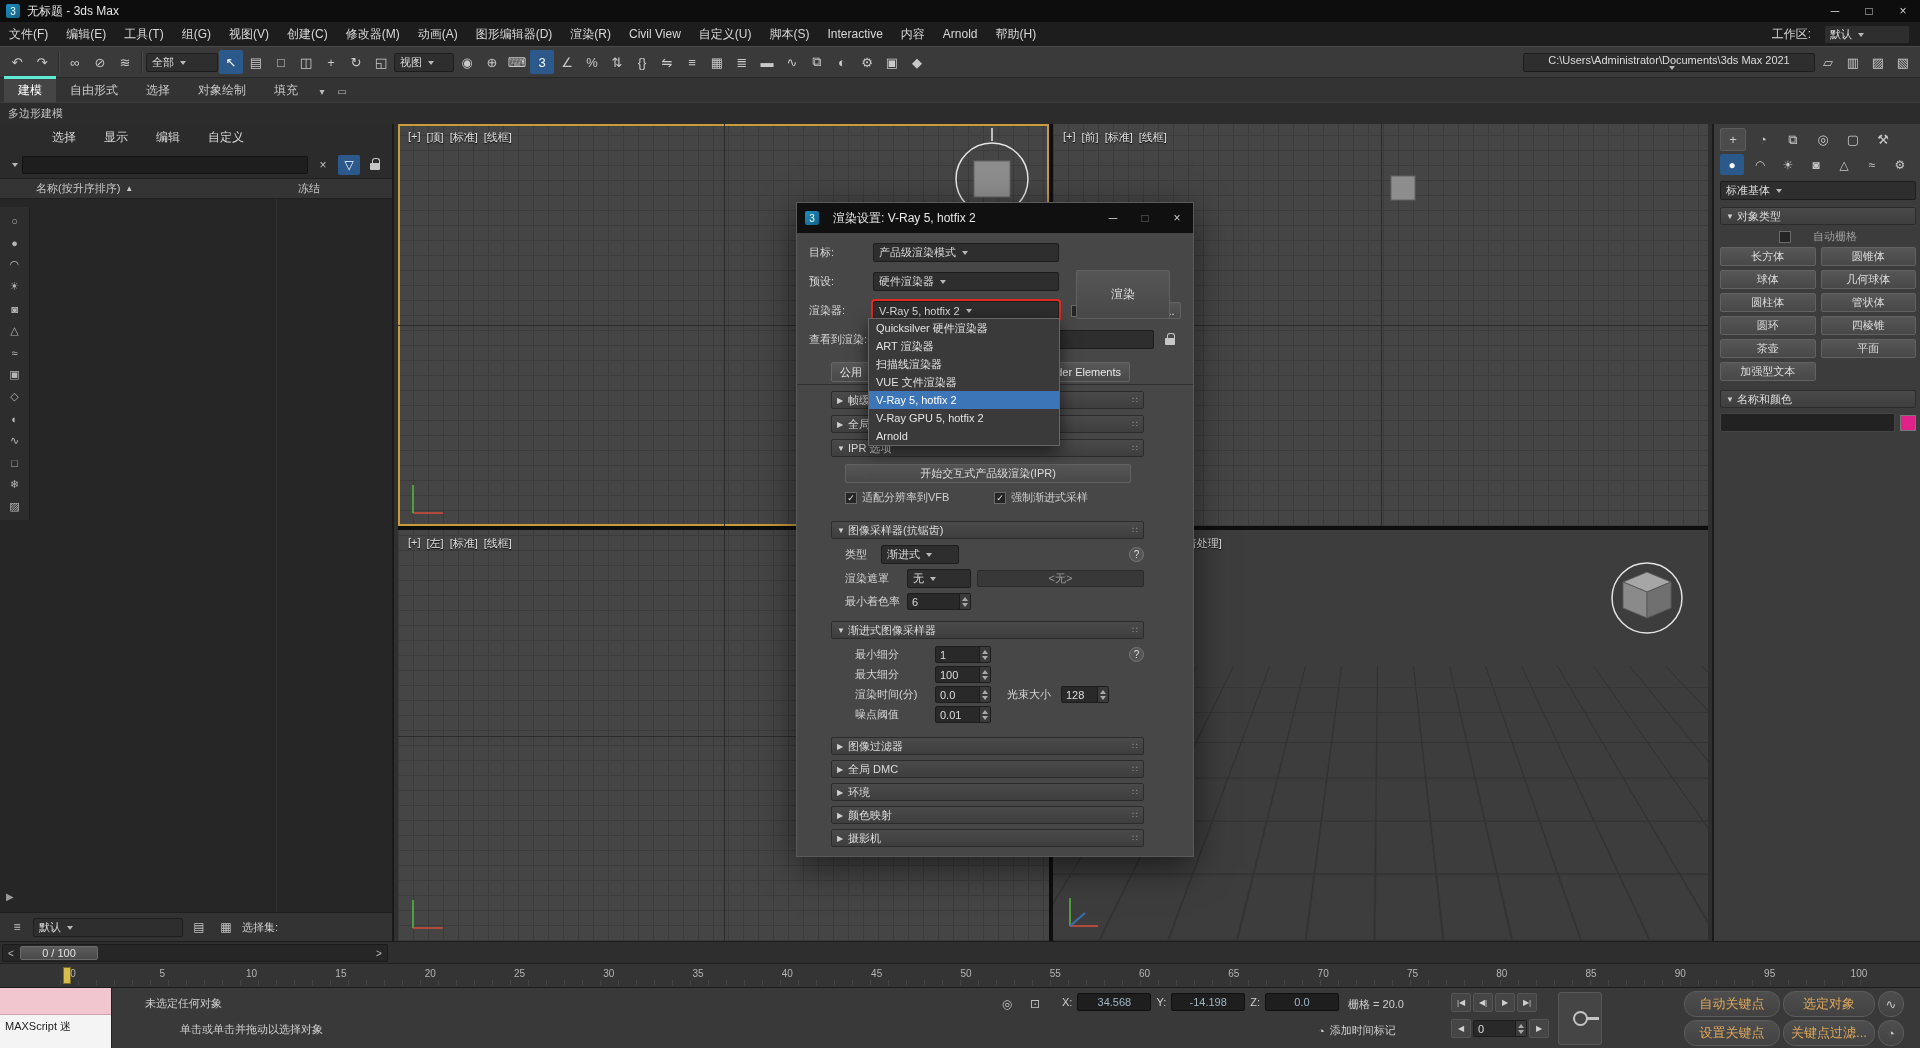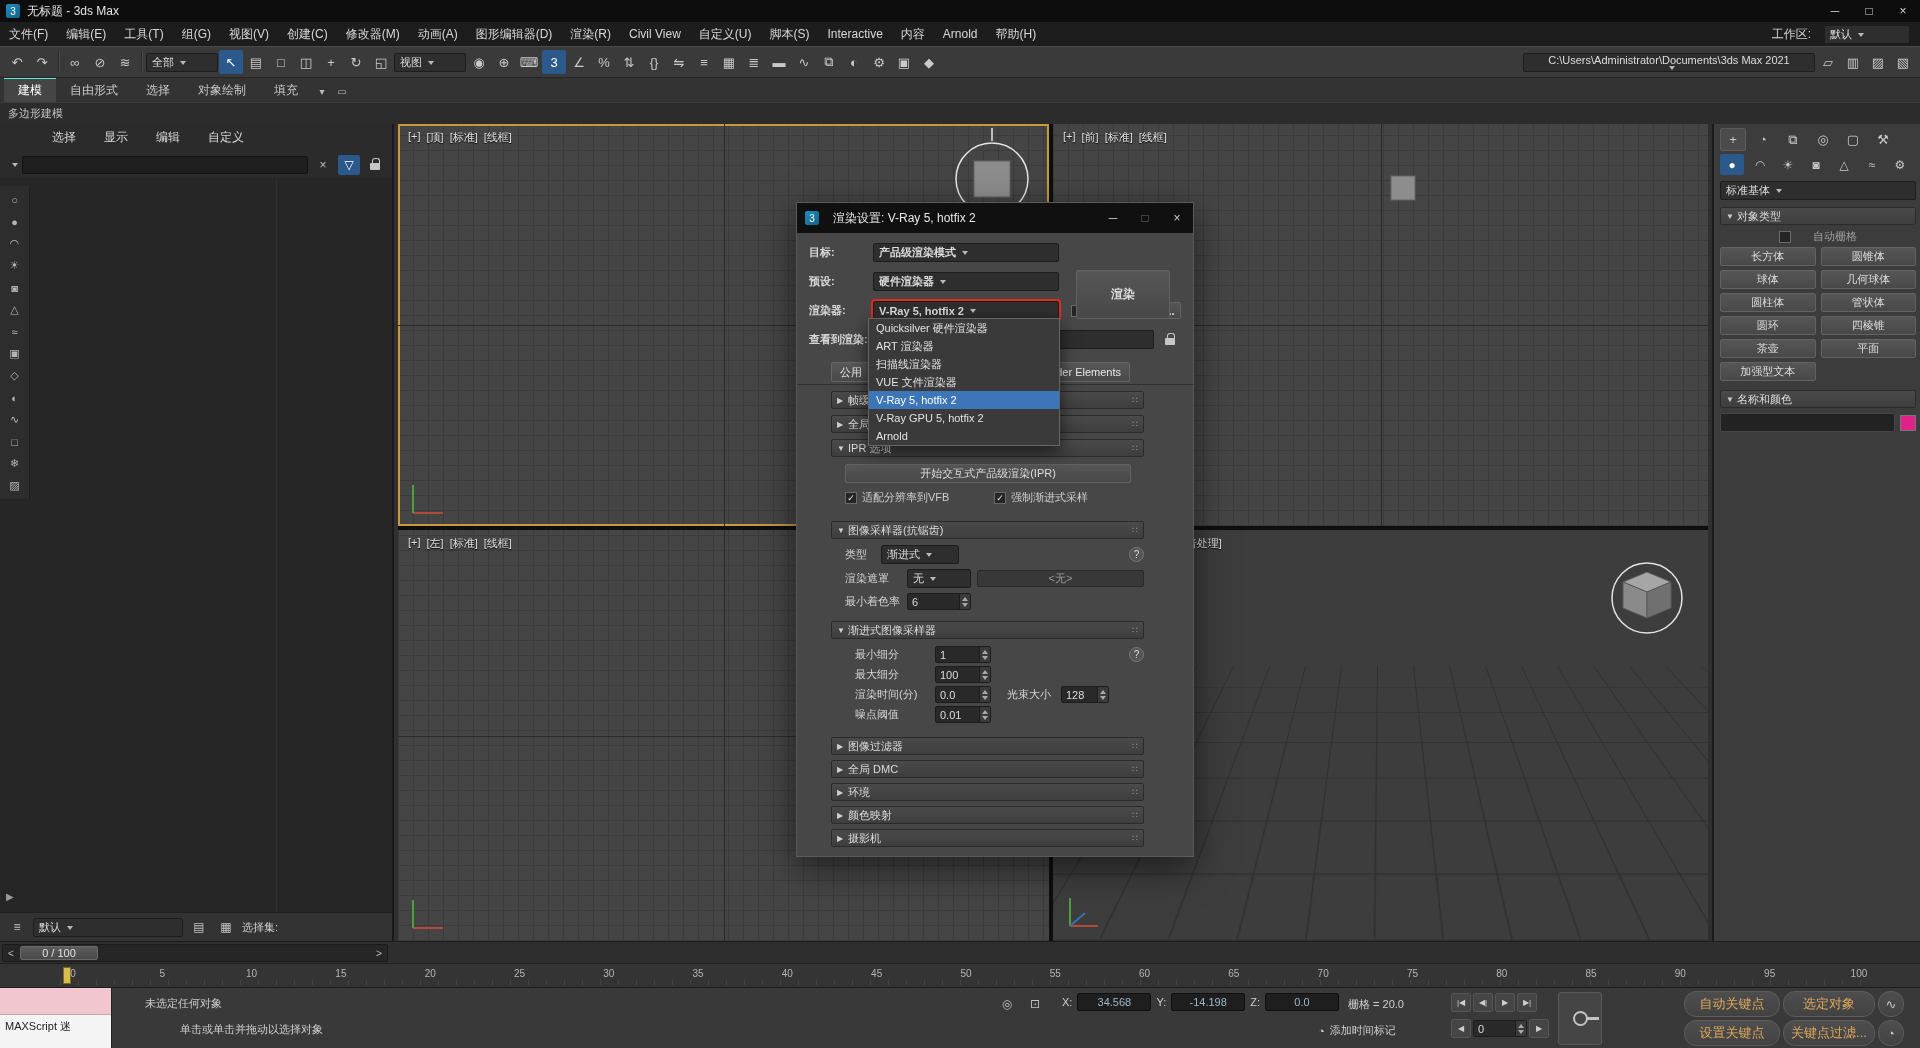--- a/index.html
+++ b/index.html
@@ -19,21 +19,21 @@
 .tbtn{width:24px;height:24px;display:flex;align-items:center;justify-content:center;color:#c9c9c9;font-size:13px;border-radius:2px;flex:0 0 auto;}
 .tbtn.active{background:#2c598c;color:#fff;}
 .tsep{width:1px;height:22px;background:#2b2b2b;margin:0 3px;box-shadow:1px 0 0 #4a4a4a;}
 .combo{display:inline-flex;align-items:center;height:19px;background:#2e2e2e;border:1px solid #1d1d1d;border-radius:2px;padding:0 5px;color:#dcdcdc;font-size:11px;white-space:nowrap;overflow:hidden;}
 .caret{width:0;height:0;border:3.5px solid transparent;border-top:4.5px solid #b9b9b9;margin-left:6px;position:relative;top:2px;flex:0 0 auto;}
 .pathcombo{width:292px;flex-direction:column;}
 .pathcombo .txt{overflow:hidden;text-overflow:ellipsis;white-space:nowrap;flex:1;}
 
 .ribbon{position:absolute;left:0;top:78px;width:1920px;height:24px;background:#333;display:flex;align-items:flex-end;padding-left:4px;}
 .rtab{padding:3px 14px;color:#c8c8c8;font-size:12px;}
-.rtab.active{background:#454545;color:#fff;border-top:1px solid #5eead4;}
+.rtab.active{background:#454545;color:#fff;border-top:3px solid #5eead4;}
 .ricon{width:20px;height:18px;display:flex;align-items:center;justify-content:center;color:#bbb;font-size:10px;margin-bottom:2px;}
 .rstrip{position:absolute;left:0;top:102px;width:1920px;height:22px;background:#2c2c2c;border-top:1px solid #3d3d3d;display:flex;align-items:center;padding-left:8px;color:#c4c4c4;}
 
 .explorer{position:absolute;left:0;top:124px;width:394px;height:817px;background:#2b2b2b;display:flex;flex-direction:column;border-right:2px solid #1a1a1a;}
 .ex-menu{height:27px;display:flex;align-items:center;gap:28px;padding-left:52px;font-size:12px;color:#d6d6d6;flex:0 0 auto;}
 .ex-search{height:27px;display:flex;align-items:center;gap:4px;padding:0 6px;flex:0 0 auto;}
 .ex-input{flex:1;height:18px;background:#1e1e1e;border:1px solid #121212;border-radius:2px;}
 .sbtn{width:22px;height:20px;display:flex;align-items:center;justify-content:center;color:#c2c2c2;font-size:12px;border-radius:2px;flex:0 0 auto;}
 .sbtn.active{background:#2c598c;color:#fff;}
 .ex-cols{height:21px;background:#343434;border-top:1px solid #1f1f1f;border-bottom:1px solid #1f1f1f;display:flex;align-items:center;padding-left:36px;color:#c9c9c9;flex:0 0 auto;}
@@ -113,21 +113,21 @@
 .sar{width:11px;height:100%;display:flex;flex-direction:column;align-items:center;justify-content:center;gap:2px;background:#3a3a3a;border-left:1px solid #1c1c1c;flex:0 0 auto;}
 .sar i{width:0;height:0;border:3px solid transparent;display:block;}
 .sar .up{border-bottom:4px solid #a9a9a9;border-top:none;}
 .sar .dn{border-top:4px solid #a9a9a9;border-bottom:none;}
 
 .dialog{position:absolute;left:796px;top:202px;width:398px;height:655px;background:#474747;border:1px solid #5a5a5a;box-shadow:0 10px 34px rgba(0,0,0,.55);z-index:50;}
 .dlg-title{height:30px;background:#101010;display:flex;align-items:center;padding-left:8px;color:#e8e8e8;font-size:12px;}
 .dlg-ctrls{margin-left:auto;display:flex;height:100%;}
 .dlg-ctrls span{width:32px;display:flex;align-items:center;justify-content:center;font-size:12px;color:#cfcfcf;}
 .dlg-ctrls .dim{color:#6f6f6f;}
-.dlg-head{position:relative;padding:10px 12px 0 12px;font-weight:bold;}
+.dlg-head{position:relative;padding:10px 12px 0 12px;}
 .dlg-row{display:flex;align-items:center;height:19px;margin-bottom:10px;}
 .dlg-row label{width:64px;color:#d8d8d8;flex:0 0 auto;}
 .w186{width:186px;}
 .hl-red{box-shadow:0 0 0 2px #e02b20;}
 .renderbtn{position:absolute;left:279px;top:37px;width:94px;height:49px;font-size:12px;}
 .dots{width:22px;height:17px;margin-left:auto;}
 .dlg-tabs{position:relative;height:26px;margin-top:8px;border-bottom:1px solid #2f2f2f;}
 .dtab{position:absolute;top:3px;height:20px;padding:0 8px;display:flex;align-items:center;background:linear-gradient(#585858,#494949);border:1px solid #666;border-radius:2px;color:#e8e8e8;}
 .dlg-body{padding:0 49px 0 34px;}
 .drow{display:flex;align-items:center;height:17px;}
@@ -205,21 +205,21 @@
   <div class="tgroup">
 
   <span class="tbtn active">↖</span>
       <span class="tbtn">▤</span>
       <span class="tbtn">□</span>
       <span class="tbtn">◫</span>
       <span class="tbtn">+</span>
       <span class="tbtn">↻</span>
       <span class="tbtn">◱</span>
     </div>
-  <div class="combo" style="width:72px">
+  <div class="combo" style="width:60px">
     <span>视图</span>
       <i class="caret"></i>
   </div>
   <div class="tgroup">
 
   <span class="tbtn">◉</span>
       <span class="tbtn">⊕</span>
       <span class="tbtn">⌨</span>
       <span class="tbtn active">3</span>
       <span class="tbtn">∠</span>
@@ -276,20 +276,25 @@
       <span>自定义</span>
     </div>
   <div class="ex-search">
     <i class="caret"></i>
     <div class="ex-input"></div>
     <span class="sbtn">×</span>
     <span class="sbtn active">▽</span>
     <span class="sbtn">
         <i class="lockico"></i>
       </span>
+  </div>
+  <div class="ex-cols">
+    <span>名称(按升序排序)</span>
+    <span style="margin-left:5px;font-size:8px">▲</span>
+    <span style="margin-left:auto;margin-right:72px">冻结</span>
   </div>
   <div class="ex-body">
     <div class="ex-strip">
 
     <span class="exsicon">○</span>
         <span class="exsicon">●</span>
         <span class="exsicon">◠</span>
         <span class="exsicon">☀</span>
         <span class="exsicon">◙</span>
         <span class="exsicon">△</span>

